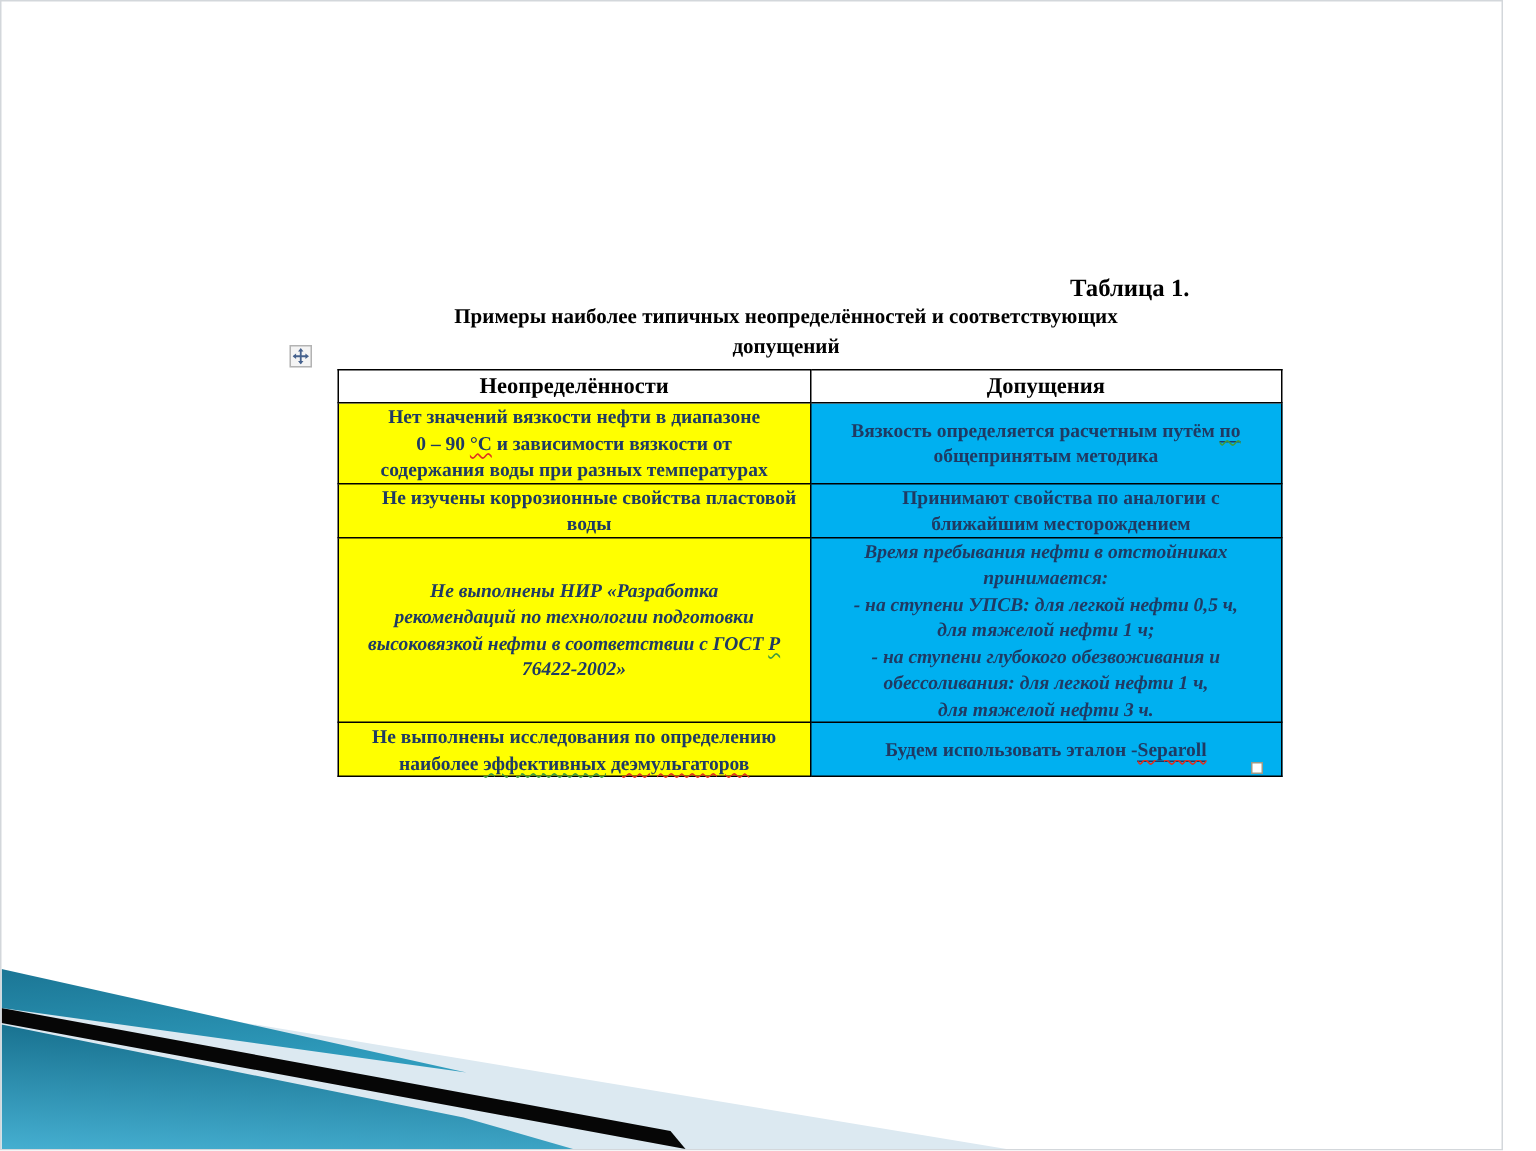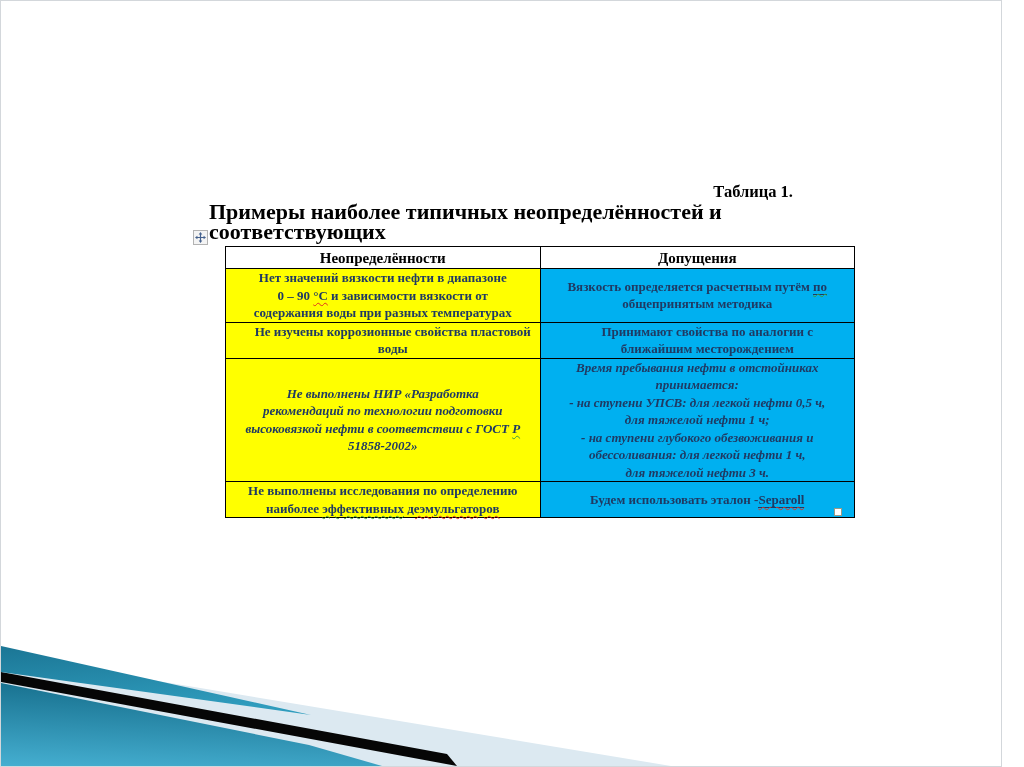--- a/index.html
+++ b/index.html
@@ -4,21 +4,21 @@
 <style>
   html,body{margin:0;padding:0;background:#fff;}
   .slide{
     position:relative;width:1002px;height:767px;background:#ffffff;
     border:1px solid #d3d7db;box-sizing:border-box;overflow:hidden;
     font-family:"Liberation Serif", "DejaVu Serif", serif;
   }
   .decor{position:absolute;left:0;top:0;width:1024px;height:767px;pointer-events:none;}
   .heading{position:absolute;left:208px;top:181px;width:630px;font-weight:bold;color:#000;}
   .caption{text-align:right;padding-right:46px;font-size:16.5px;line-height:20px;}
-  .sub{font-size:22px;line-height:20px;}
+  .sub{text-align:center;font-size:14px;line-height:20px;}
   table.main{
     position:absolute;left:224px;top:245px;width:630px;
     border-collapse:collapse;table-layout:fixed;
   }
   .main th,.main td{
     border:1.6px solid #000;text-align:center;vertical-align:middle;
     font-weight:bold;padding:0 4px;box-sizing:border-box;
   }
   .main th{height:22px;font-size:15px;line-height:18px;color:#000;background:#fff;}
   .main td{font-size:13px;line-height:17.5px;color:#1F3A63;}
@@ -59,20 +59,21 @@
     </defs>
     <polygon points="0,654 670,765 0,765" fill="#DCE9F1"></polygon>
     <polygon points="0,682 308,744 388,767 0,767" fill="url(#gB)"></polygon>
     <polygon points="0,671 446,753 456,765 0,681" fill="#060606"></polygon>
     <polygon points="0,645 310,714 0,671" fill="url(#gA)"></polygon>
   </svg>
 
   <div class="heading">
     <div class="caption">Таблица 1.</div>
     <div class="sub">Примеры наиболее типичных неопределённостей и соответствующих</div>
+    <div class="sub">допущений</div>
   </div>
 
   <div class="move-handle">
     <svg width="11" height="11" viewBox="0 0 11 11">
       <path d="M5.5 0 L7.3 2.4 H6.1 V4.9 H8.6 V3.7 L11 5.5 L8.6 7.3 V6.1 H6.1 V8.6 H7.3 L5.5 11 L3.7 8.6 H4.9 V6.1 H2.4 V7.3 L0 5.5 L2.4 3.7 V4.9 H4.9 V2.4 H3.7 Z" fill="#45618d"></path>
     </svg>
   </div>
 
   <table class="main">
     <thead>
@@ -84,21 +85,21 @@
     <tbody>
         <tr>
           <td class="yellow"><span>Нет значений вязкости нефти в диапазоне</span><br><span>0 – 90 </span><span class="wavy-red">°С</span><span> и зависимости вязкости от</span><br><span>содержания воды при разных температурах</span></td>
           <td class="cyan"><span>Вязкость определяется расчетным путём </span><span class="und wavy-green">по</span><br><span>общепринятым методика</span></td>
         </tr>
         <tr>
           <td class="yellow"><span>Не изучены коррозионные свойства пластовой</span><br><span>воды</span></td>
           <td class="cyan"><span>Принимают свойства по аналогии с</span><br><span>ближайшим месторождением</span></td>
         </tr>
         <tr>
-          <td class="yellow"><span>Не выполнены НИР «Разработка</span><br><span>рекомендаций по технологии подготовки</span><br><span>высоковязкой нефти в соответствии с ГОСТ </span><span class="wavy-green">Р</span><br><span>51858-2002»</span></td>
+          <td class="yellow"><span>Не выполнены НИР «Разработка</span><br><span>рекомендаций по технологии подготовки</span><br><span>высоковязкой нефти в соответствии с ГОСТ </span><span class="wavy-green">Р</span><br><span>76422-2002»</span></td>
           <td class="cyan"><span>Время пребывания нефти в отстойниках</span><br><span>принимается:</span><br><span>- на ступени УПСВ: для легкой нефти 0,5 ч,</span><br><span>для тяжелой нефти 1 ч;</span><br><span>- на ступени глубокого обезвоживания и</span><br><span>обессоливания: для легкой нефти 1 ч,</span><br><span>для тяжелой нефти 3 ч.</span></td>
         </tr>
         <tr>
           <td class="yellow"><span>Не выполнены исследования по определению</span><br><span>наиболее </span><span class="wavy-green">эффективных</span><span> </span><span class="wavy-red">деэмульгаторов</span></td>
           <td class="cyan"><span>Будем использовать эталон -</span><span class="und wavy-red">Separoll</span></td>
         </tr>
       </tbody>
   </table>
 
   <div class="resize-handle"></div>

